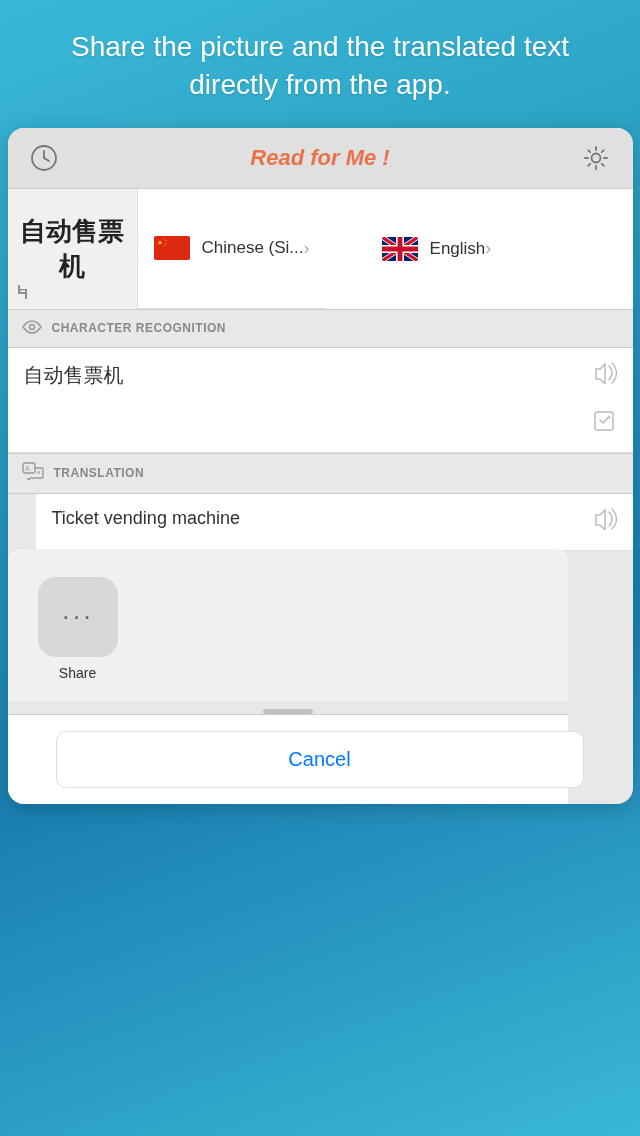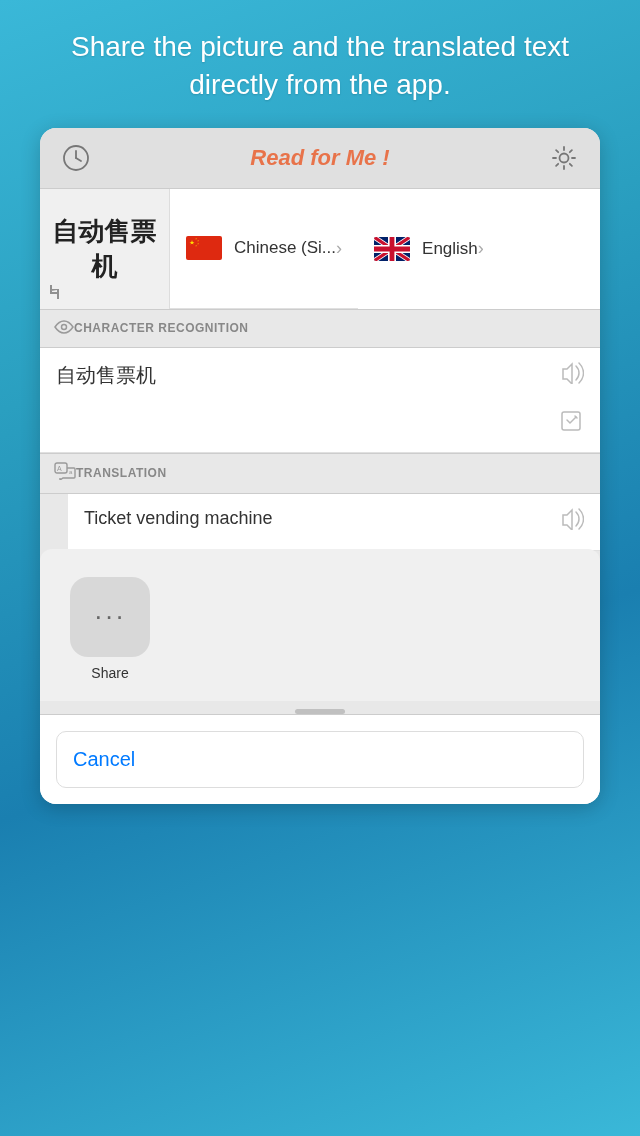--- a/index.html
+++ b/index.html
@@ -21,21 +21,21 @@
       font-size: 28px;
       font-weight: 400;
       text-align: center;
       padding: 28px 40px 24px 40px;
       line-height: 1.35;
       text-shadow: 0 1px 2px rgba(0,0,0,0.15);
     }
 
     
     .app-card {
-      width: 560px;
+      width: 625px;
       background: #e8e8e8;
       border-radius: 16px;
       overflow: hidden;
       box-shadow: 0 4px 20px rgba(0,0,0,0.2);
     }
 
     
     .nav-bar {
       background: #e0e0e0;
       display: flex;
@@ -104,20 +104,21 @@
     .lang-row {
       display: flex;
       align-items: center;
       padding: 14px 16px;
       border-bottom: 1px solid #e0e0e0;
       cursor: pointer;
     }
 
     .lang-row:last-child {
       border-bottom: none;
+      margin-left: 40px;
     }
 
     .flag {
       width: 36px;
       height: 24px;
       margin-right: 12px;
       flex-shrink: 0;
       border-radius: 2px;
       overflow: hidden;
     }
@@ -132,20 +133,21 @@
       color: #aaa;
       font-size: 18px;
     }
 
     
     .section-label {
       background: #e8e8e8;
       display: flex;
       align-items: center;
       padding: 8px 14px;
+      gap: 10px;
       border-top: 1px solid #ccc;
       border-bottom: 1px solid #ccc;
     }
 
     .section-label-text {
       font-size: 12px;
       font-weight: 600;
       color: #888;
       letter-spacing: 0.5px;
     }
@@ -270,21 +272,22 @@
     .cancel-btn {
       width: 100%;
       background: white;
       border: 1px solid #ddd;
       border-radius: 10px;
       padding: 16px;
       font-size: 20px;
       font-weight: 400;
       color: #007aff;
       cursor: pointer;
-      text-align: left;
+      text-align: center;
+      margin-left: 32px;
     }
 
     
     .drag-handle {
       background: #e8e8e8;
       display: flex;
       justify-content: center;
       padding: 8px 0 0 0;
     }
 

